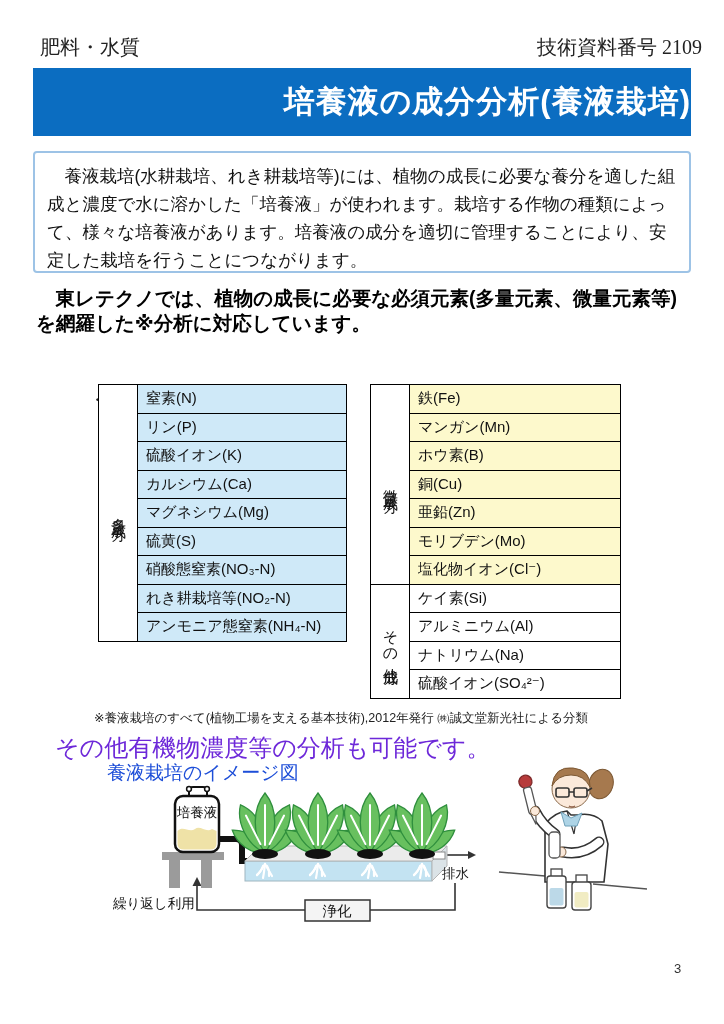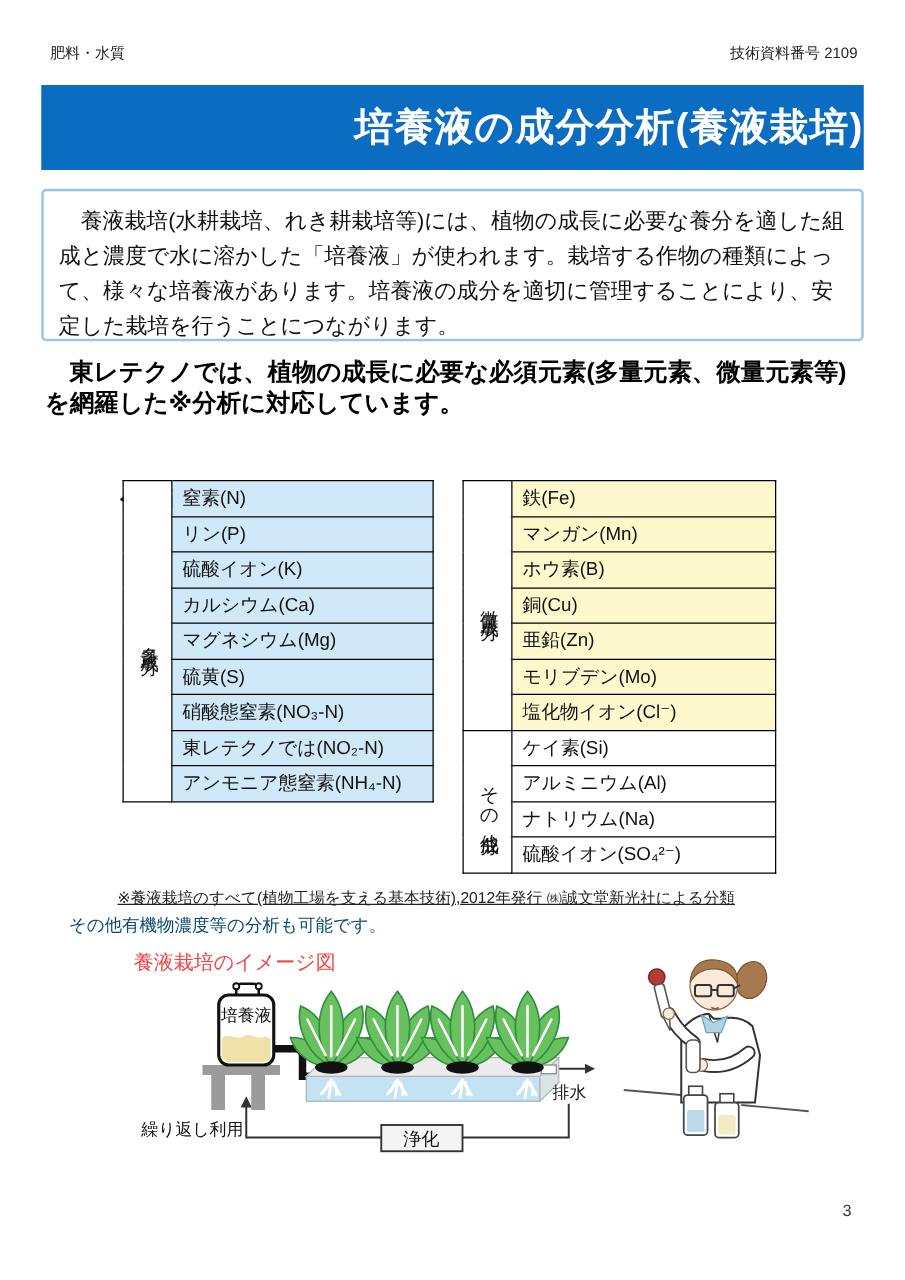--- a/index.html
+++ b/index.html
@@ -2,23 +2,23 @@
 <html style="--banner_bg: #0b6dc1; --intro_border: #9dc3e6; --major_cell: #cfe9f8; --trace_cell: #fdf9cc; --other_cell: #ffffff; --table_border: #000000;"><head>
 <meta charset="utf-8">
 <style>
   html,body{margin:0;padding:0;background:#fff;}
   #page{
     position:relative;width:724px;height:1024px;background:#fff;overflow:hidden;
     font-family:"Liberation Sans","DejaVu Sans",sans-serif;color:#1a1a1a;
   }
   .abs{position:absolute;}
   
-  .hdr{top:34px;font-size:12px;color:#222;}
+  .hdr{top:34px;font-size:20px;color:#222;}
   .hdr-left{left:40px;}
-  .hdr-right{right:38px;}
+  .hdr-right{right:22px;font-family:Liberation Serif, serif;}
   
   .banner{
     left:33px;top:68px;width:658px;height:68px;background:var(--banner_bg,#0b6dc1);
     display:flex;align-items:center;justify-content:flex-end;
   }
   .banner-text{color:#fff;font-size:31px;font-weight:bold;letter-spacing:1px;}
   
   .intro-box{
     left:33px;top:151px;width:658px;height:122px;box-sizing:border-box;
     border:2px solid var(--intro_border,#9dc3e6);border-radius:4px;background:#fff;
@@ -35,23 +35,23 @@
   td.item{height:27.5px;padding:0 4px 0 8px;}
   td.group-cell{width:38px;background:#fff;text-align:center;vertical-align:middle;padding:0;}
   .vtext{writing-mode:vertical-rl;text-orientation:upright;letter-spacing:3px;font-size:15px;display:inline-block;}
   .tbl-major{left:98px;top:384px;}
   .tbl-major td.item{width:196px;background:var(--major_cell,#cfe9f8);}
   .tbl-right{left:370px;top:384px;}
   .tbl-right td.item{width:198px;}
   td.trace-item{background:var(--trace_cell,#fdf9cc);}
   td.other-item{background:var(--other_cell,#ffffff);}
   
-  .footnote{left:94px;top:710px;font-size:12.5px;color:#222;text-decoration:underline;}
-  .note{left:55px;top:732px;font-size:14px;color:#0c4a6e;}
-  .diagram-caption{left:107px;top:760px;font-size:16px;color:#ef4444;}
+  .footnote{left:94px;top:710px;font-size:12.5px;color:#222;}
+  .note{left:55px;top:732px;font-size:24px;color:#6d28d9;}
+  .diagram-caption{left:107px;top:760px;font-size:19px;color:#1d4ed8;}
   .page-num{left:674px;top:961px;font-size:13px;color:#333;}
   svg{display:block;}
   svg text{font-family:"Liberation Sans","DejaVu Sans",sans-serif;}
 </style>
 </head>
 <body>
 
 <div id="page">
 
   <div class="abs hdr hdr-left">肥料・水質</div>
@@ -87,21 +87,21 @@
       <tr>
           <td class="item">マグネシウム(Mg)</td>
         </tr>
       <tr>
           <td class="item">硫黄(S)</td>
         </tr>
       <tr>
           <td class="item">硝酸態窒素(NO₃-N)</td>
         </tr>
       <tr>
-          <td class="item">東レテクノでは(NO₂-N)</td>
+          <td class="item">れき耕栽培等(NO₂-N)</td>
         </tr>
       <tr>
           <td class="item">アンモニア態窒素(NH₄-N)</td>
         </tr>
     </tbody>
   </table>
 
   <table class="abs meas tbl-right">
     <tbody>
       <tr>

